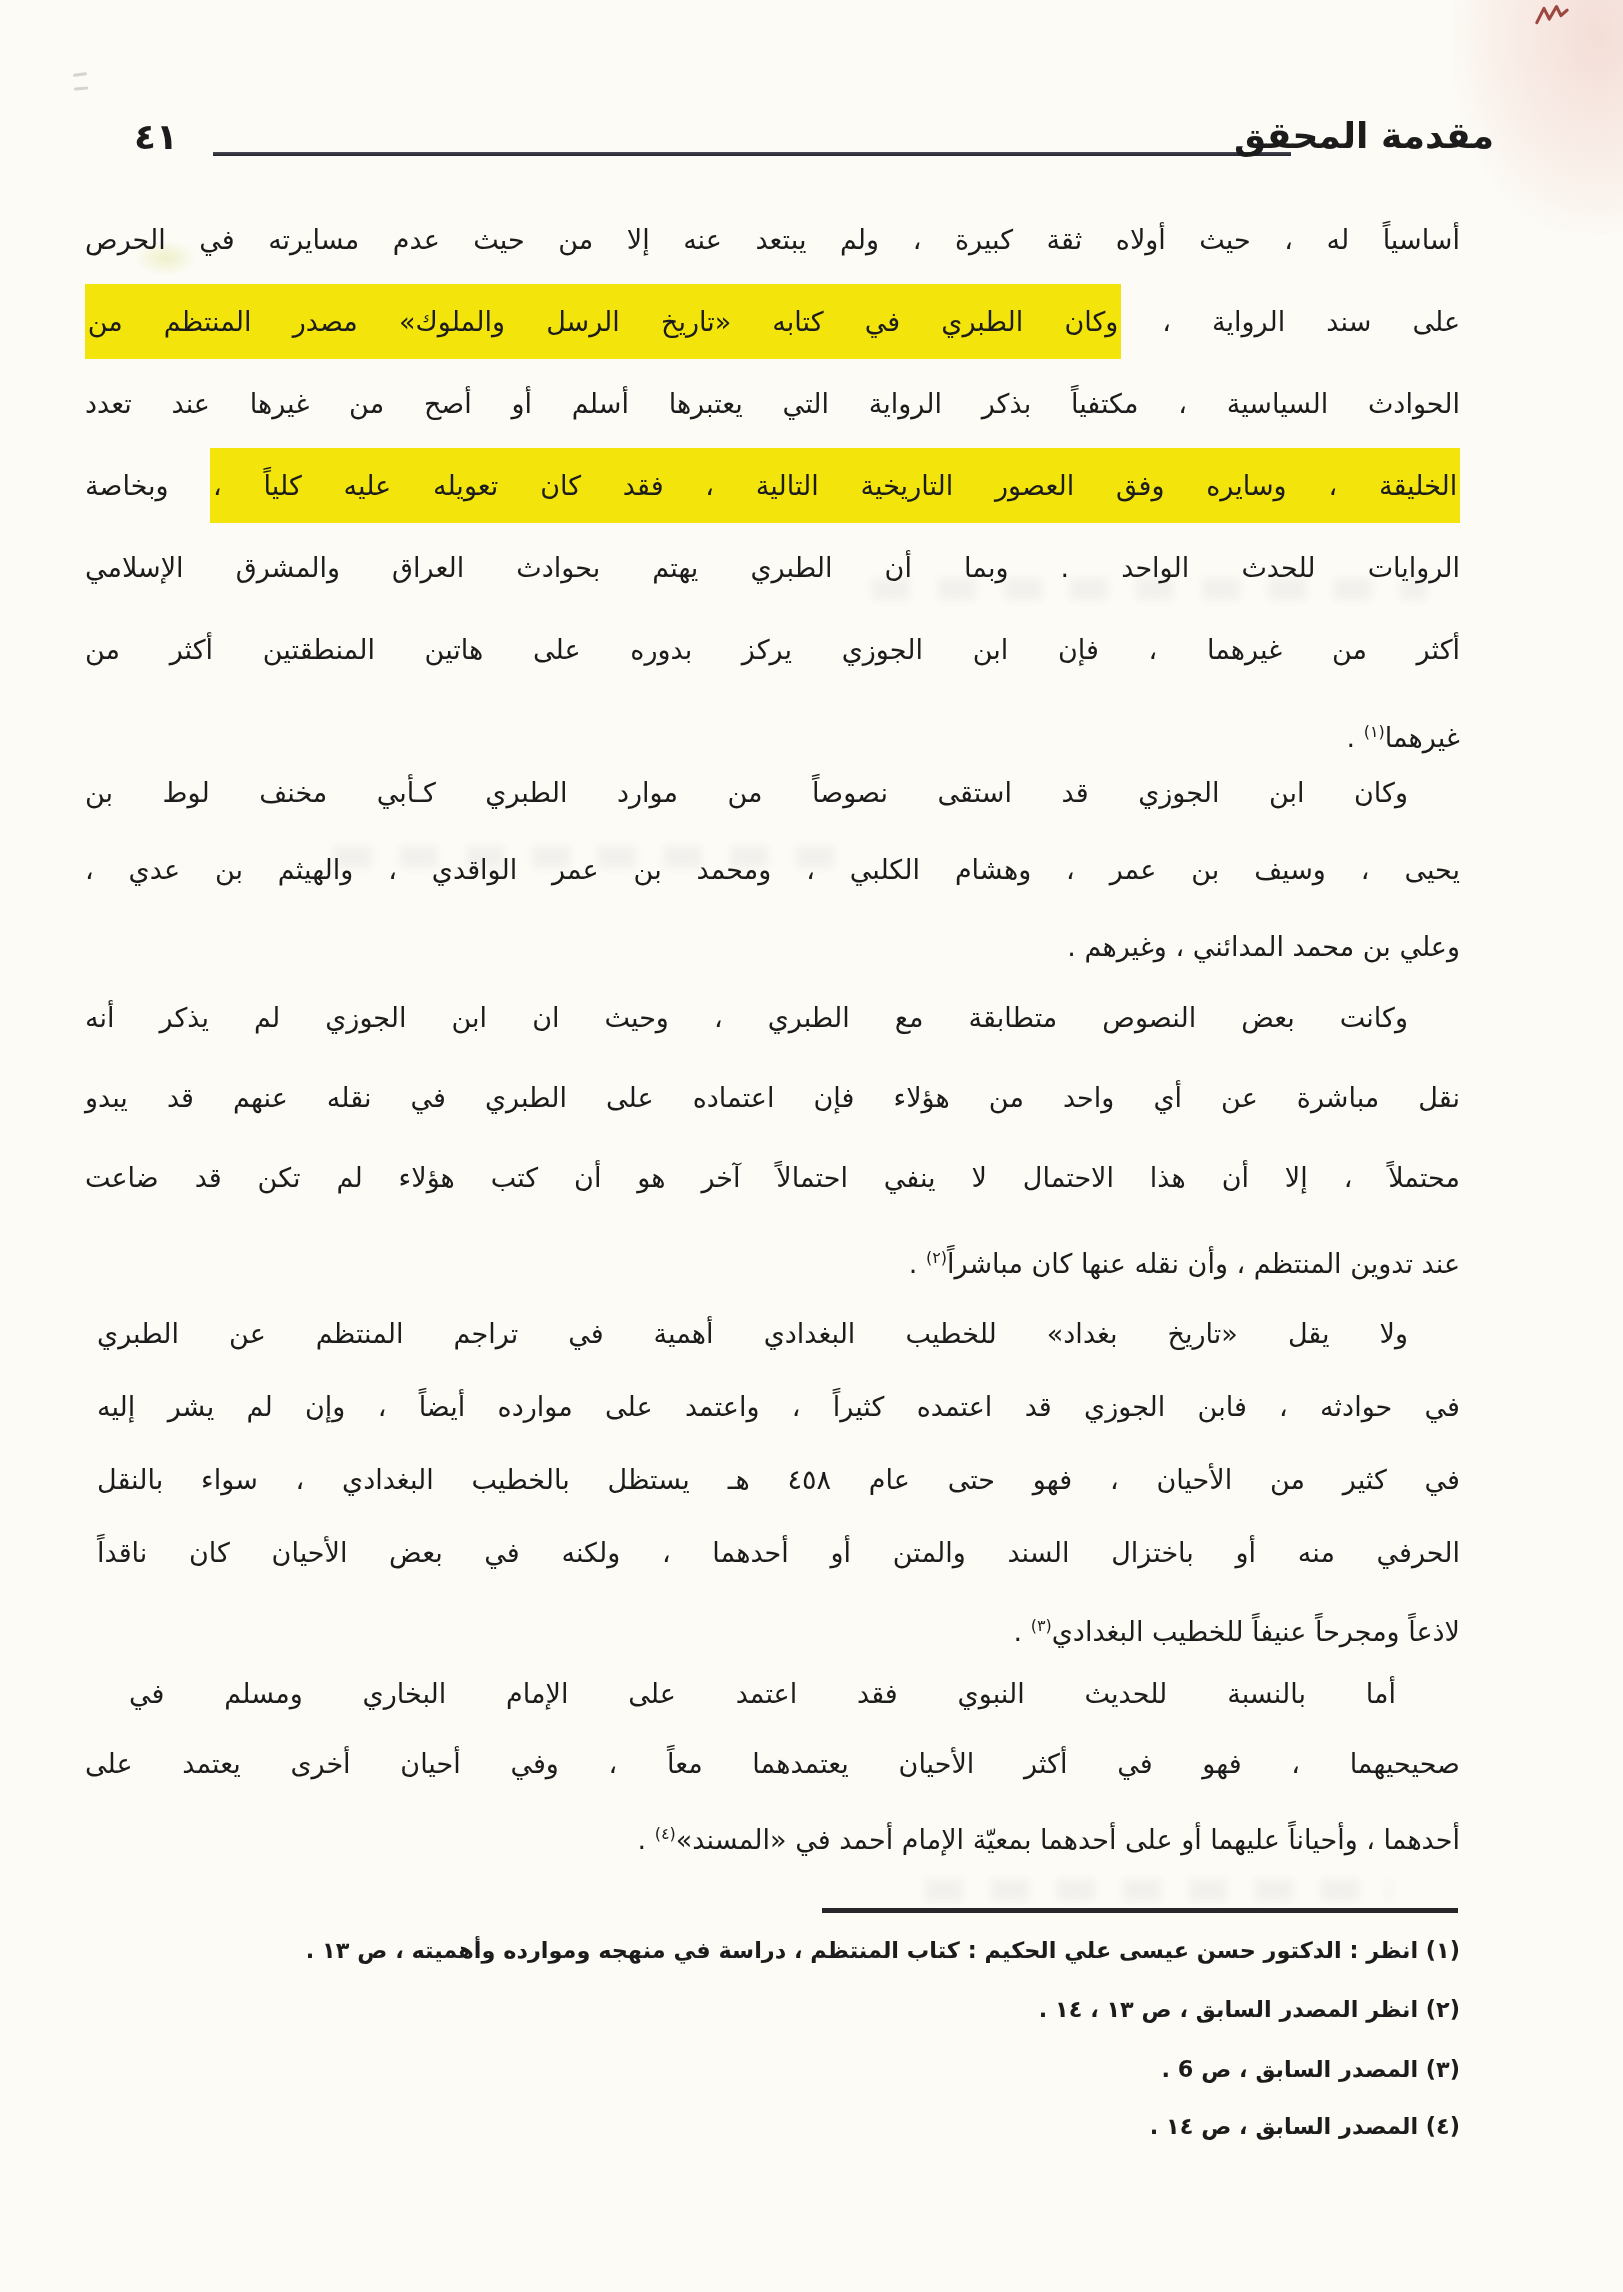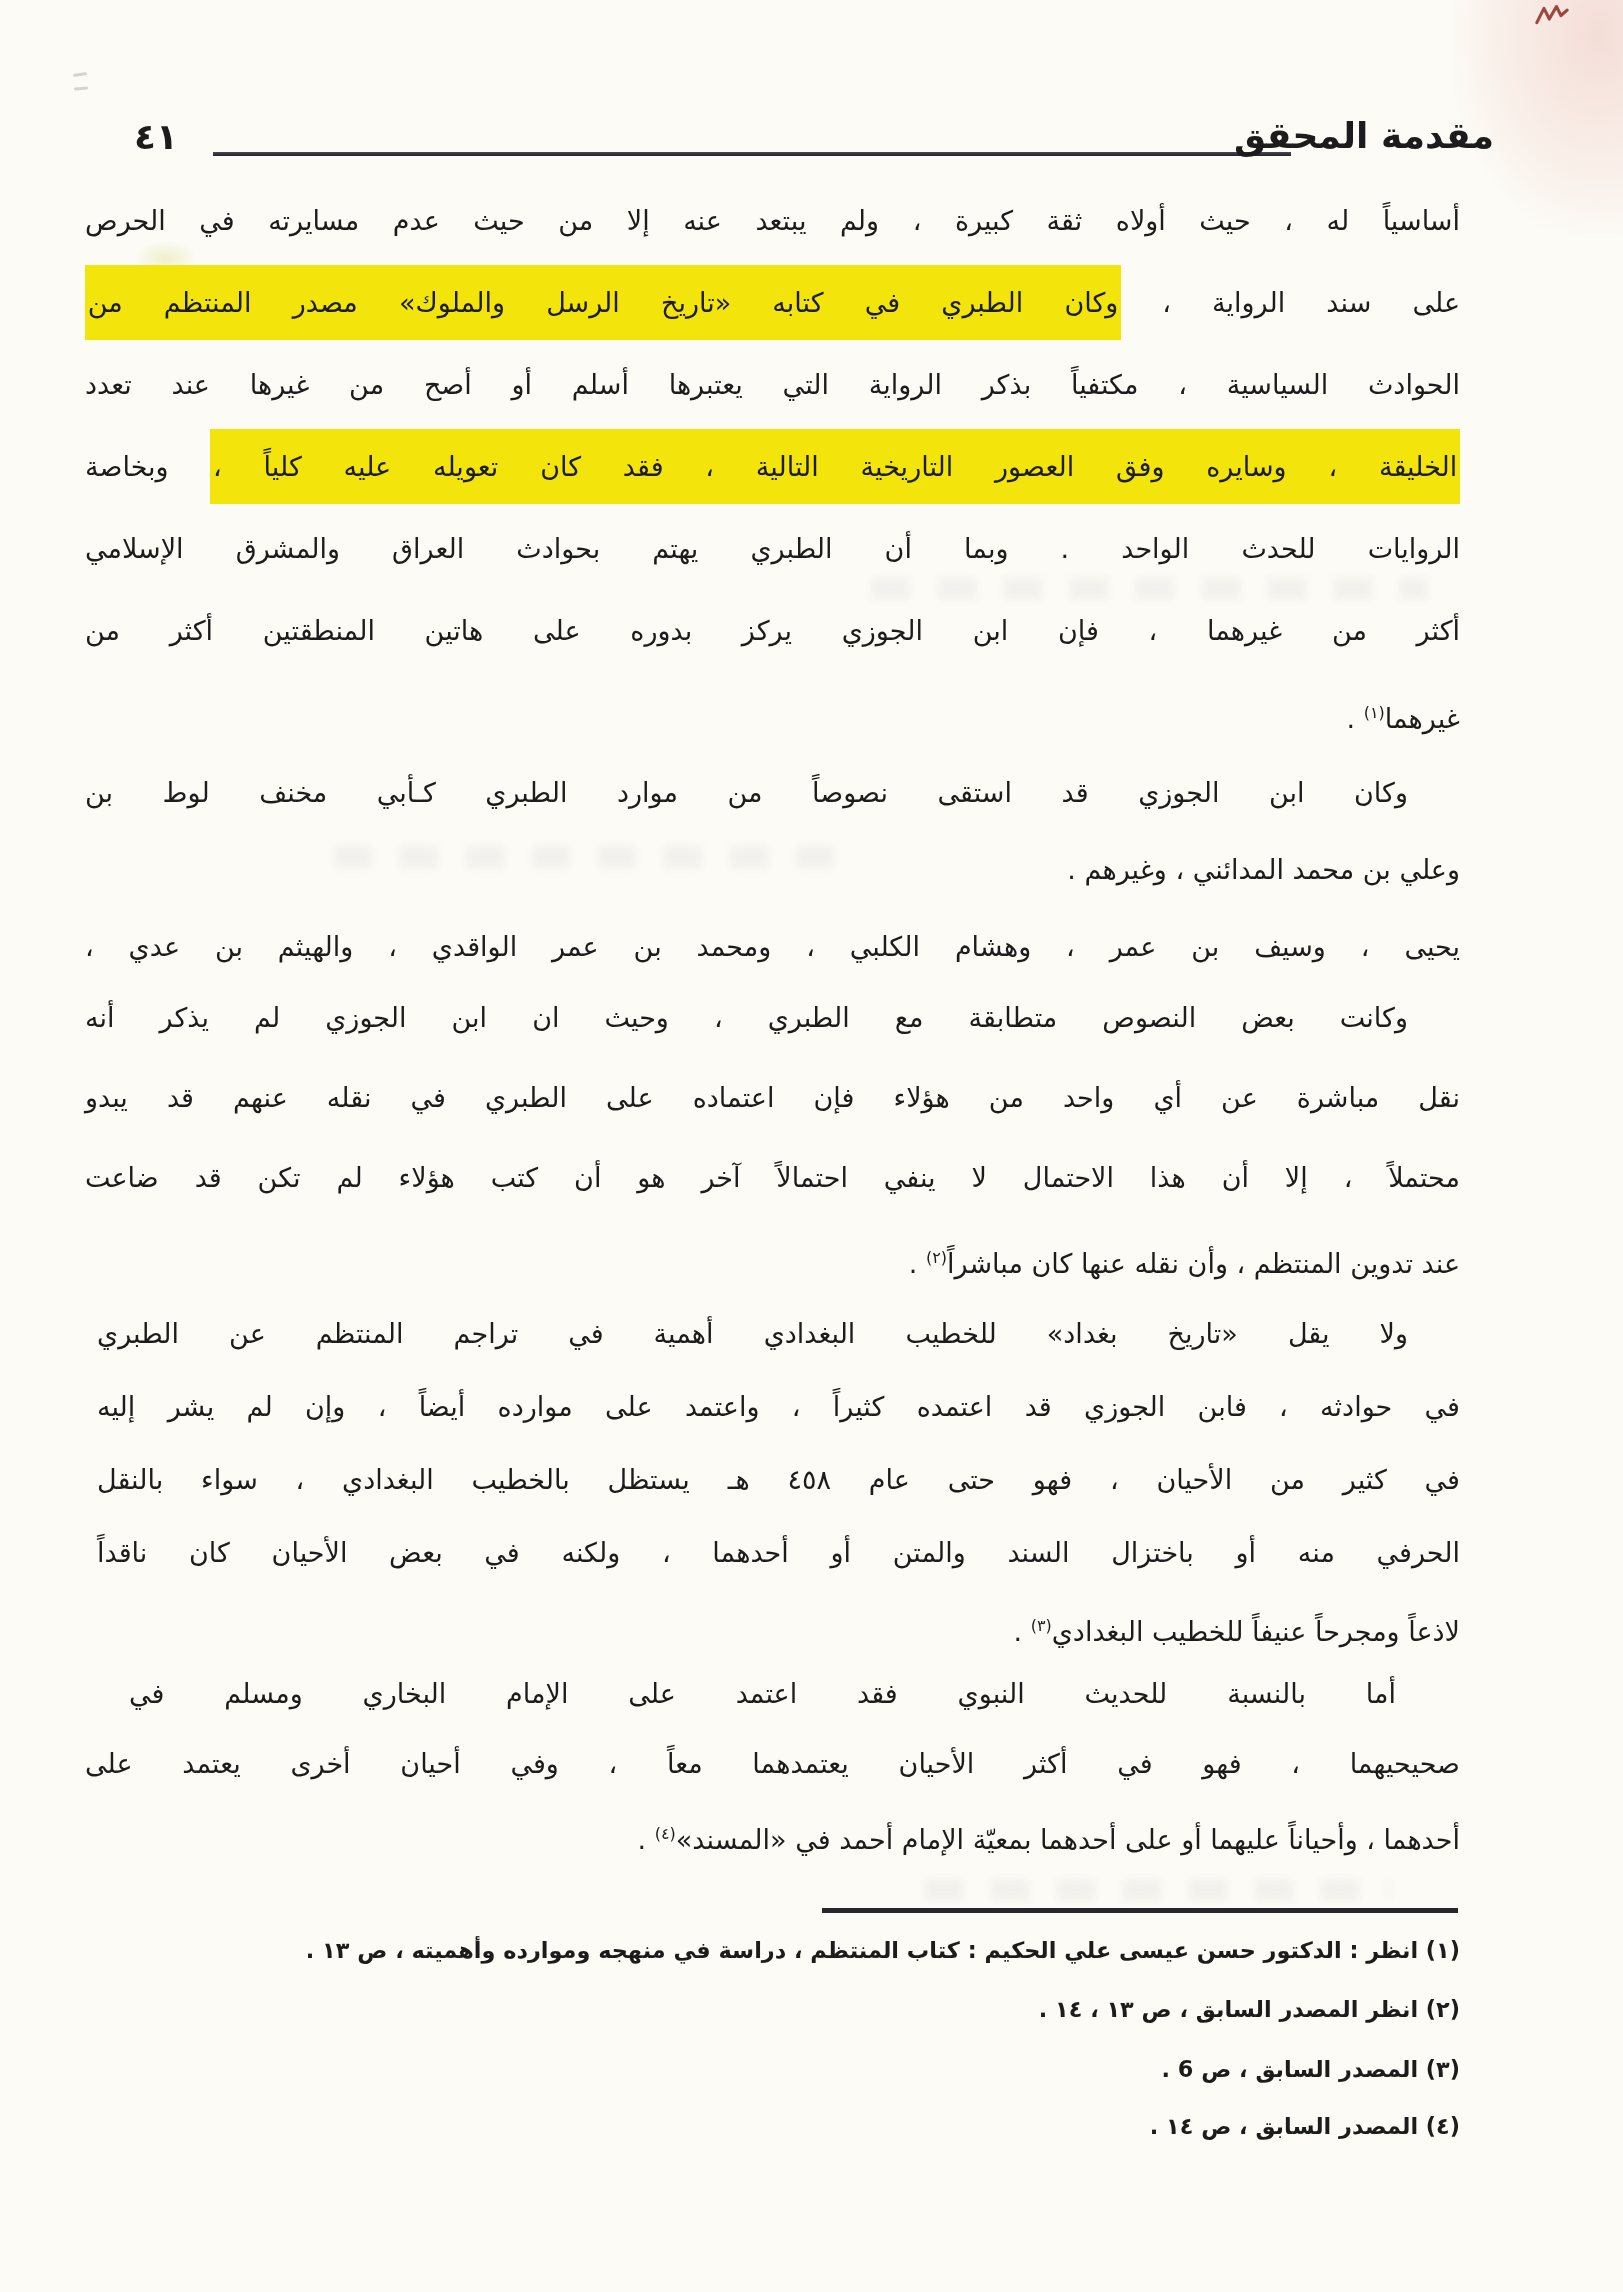--- a/index.html
+++ b/index.html
@@ -57,21 +57,21 @@
 
   
   .para{position:absolute;right:164px;width:1375px;direction:rtl;}
   .para .line{
     font-size:27px;
     text-align:justify;text-align-last:justify;
     white-space:normal;
     color:var(--ink);
   }
   .para .line.last{text-align:right;text-align-last:right;}
-  .p1{top:180px;} .p1 .line{line-height:82px;height:82px;}
+  .p1{top:199px;} .p1 .line{line-height:82px;height:82px;}
   .p2{top:754px;} .p2 .line{line-height:77px;height:77px;}
   .p3{top:978px;} .p3 .line{line-height:80px;height:80px;}
   .p4{top:1297px;} .p4 .line{line-height:73px;height:73px;margin-left:12px;}
   .p5{top:1659px;} .p5 .line{line-height:70px;height:70px;}
   .para.indent .line:first-child{padding-right:52px;}
   .p5.indent .line:first-child{padding-right:64px;margin-left:44px;}
 
   .sn{}
   .shl{background:var(--hl);padding:22.4px 2.7px;}
   .ssup{font-size:16px;vertical-align:9.9px;letter-spacing:0.9px;}
@@ -113,22 +113,22 @@
       <div class="line"><span class="sn">أساسياً له ، حيث أولاه ثقة كبيرة ، ولم يبتعد عنه إلا من حيث عدم مسايرته في الحرص</span></div>
       <div class="line"><span class="sn">على سند الرواية ، </span><span class="shl">وكان الطبري في كتابه «تاريخ الرسل والملوك» مصدر المنتظم من</span></div>
       <div class="line"><span class="sn">الحوادث السياسية ، مكتفياً بذكر الرواية التي يعتبرها أسلم أو أصح من غيرها عند تعدد</span></div>
       <div class="line"><span class="shl">الخليقة ، وسايره وفق العصور التاريخية التالية ، فقد كان تعويله عليه كلياً ،</span><span class="sn"> وبخاصة</span></div>
       <div class="line"><span class="sn">الروايات للحدث الواحد . وبما أن الطبري يهتم بحوادث العراق والمشرق الإسلامي</span></div>
       <div class="line"><span class="sn">أكثر من غيرهما ، فإن ابن الجوزي يركز بدوره على هاتين المنطقتين أكثر من</span></div>
       <div class="line last"><span class="sn">غيرهما</span><span class="ssup">(١)</span><span class="sn"> .</span></div>
     </div>
   <div class="para p2 indent">
       <div class="line"><span class="sn">وكان ابن الجوزي قد استقى نصوصاً من موارد الطبري كـأبي مخنف لوط بن</span></div>
+      <div class="line"><span class="sn">يحيى ، وسيف بن عمر ، وهشام الكلبي ، ومحمد بن عمر الواقدي ، والهيثم بن عدي ،</span></div>
       <div class="line last"><span class="sn">وعلي بن محمد المدائني ، وغيرهم .</span></div>
-      <div class="line"><span class="sn">يحيى ، وسيف بن عمر ، وهشام الكلبي ، ومحمد بن عمر الواقدي ، والهيثم بن عدي ،</span></div>
     </div>
   <div class="para p3 indent">
       <div class="line"><span class="sn">وكانت بعض النصوص متطابقة مع الطبري ، وحيث ان ابن الجوزي لم يذكر أنه</span></div>
       <div class="line"><span class="sn">نقل مباشرة عن أي واحد من هؤلاء فإن اعتماده على الطبري في نقله عنهم قد يبدو</span></div>
       <div class="line"><span class="sn">محتملاً ، إلا أن هذا الاحتمال لا ينفي احتمالاً آخر هو أن كتب هؤلاء لم تكن قد ضاعت</span></div>
       <div class="line last"><span class="sn">عند تدوين المنتظم ، وأن نقله عنها كان مباشراً</span><span class="ssup">(٢)</span><span class="sn"> .</span></div>
     </div>
   <div class="para p4 indent">
       <div class="line"><span class="sn">ولا يقل «تاريخ بغداد» للخطيب البغدادي أهمية في تراجم المنتظم عن الطبري</span></div>
       <div class="line"><span class="sn">في حوادثه ، فابن الجوزي قد اعتمده كثيراً ، واعتمد على موارده أيضاً ، وإن لم يشر إليه</span></div>

